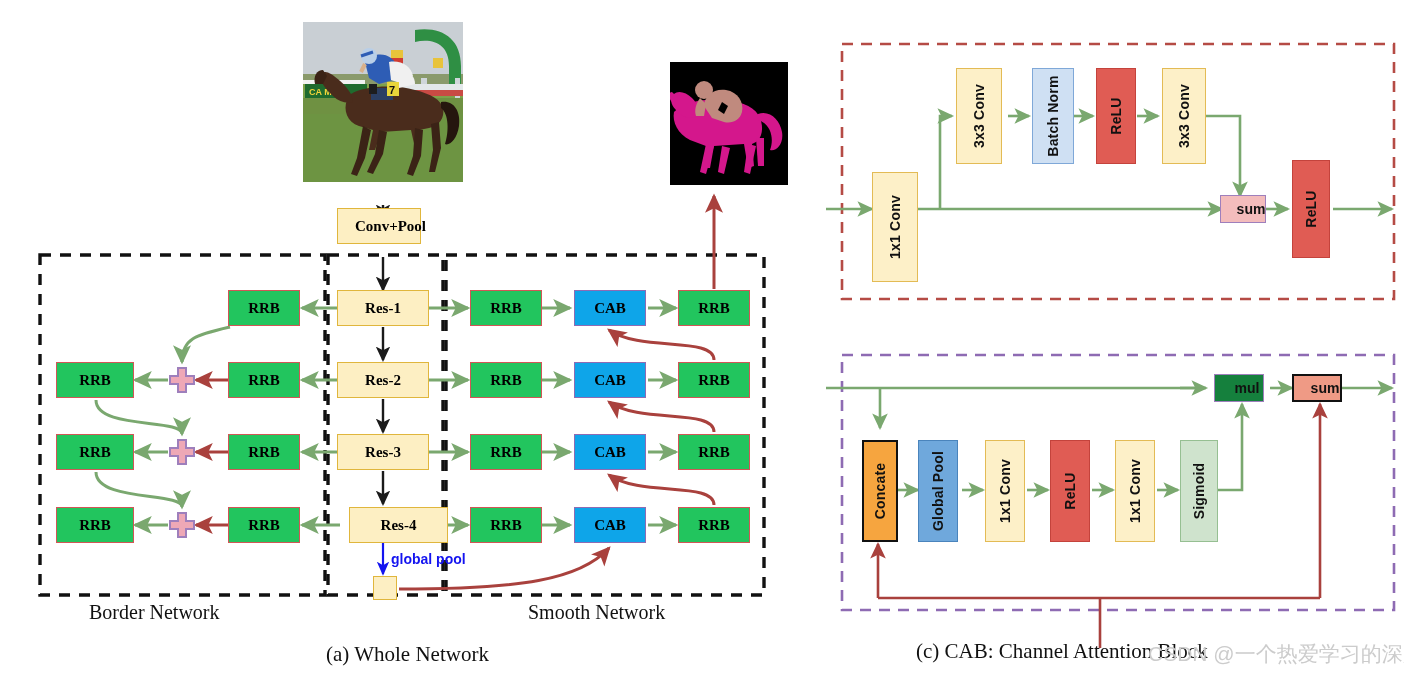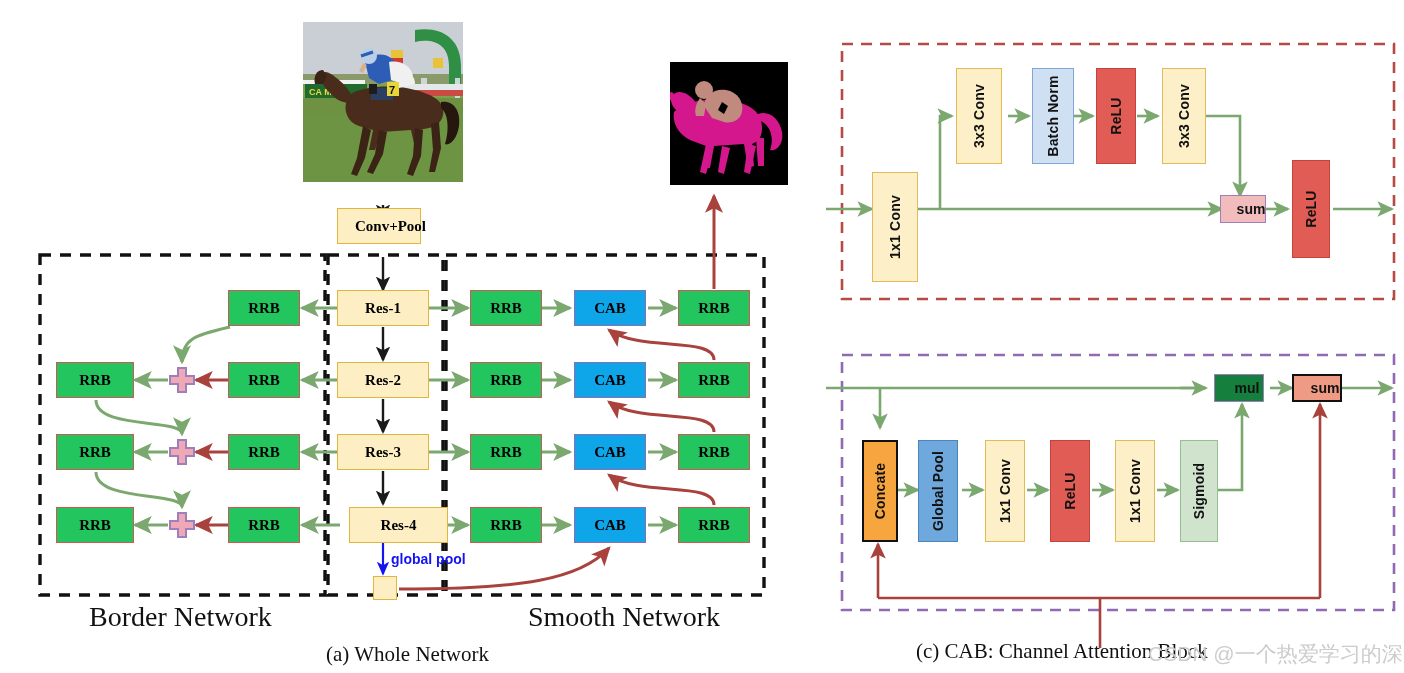--- a/index.html
+++ b/index.html
@@ -36,21 +36,21 @@
         align-items:center;justify-content:center;
         font-family:"Liberation Sans",sans-serif;font-weight:bold;font-size:14px;color:#111;padding-left:16px;}
   .h-sum{background:#f3bcbc;border:1.8px solid #9e7fbc;}
   .h-mul{background:#15803d;border:1.8px solid #9e7fbc;}
   .h-sum2{background:#ef9a85;border:2.2px solid #111;}
 
   
   .cap{position:absolute;font-family:"Liberation Serif",serif;color:#111;
        white-space:nowrap;}
   .cap-main{font-size:21px;}
-  .cap-sub{font-size:28px;}
+  .cap-sub{font-size:20px;}
   .gp-label{position:absolute;font-family:"Liberation Sans",sans-serif;
             font-weight:bold;font-size:14px;color:#1414f0;white-space:nowrap;}
   .watermark{position:absolute;font-family:"Liberation Sans",sans-serif;
              font-size:21px;color:#cccccc;white-space:nowrap;}
 
   
   .photo{position:absolute;overflow:hidden;}
   .mask{position:absolute;background:#000;overflow:hidden;}
 </style>
 </head>

